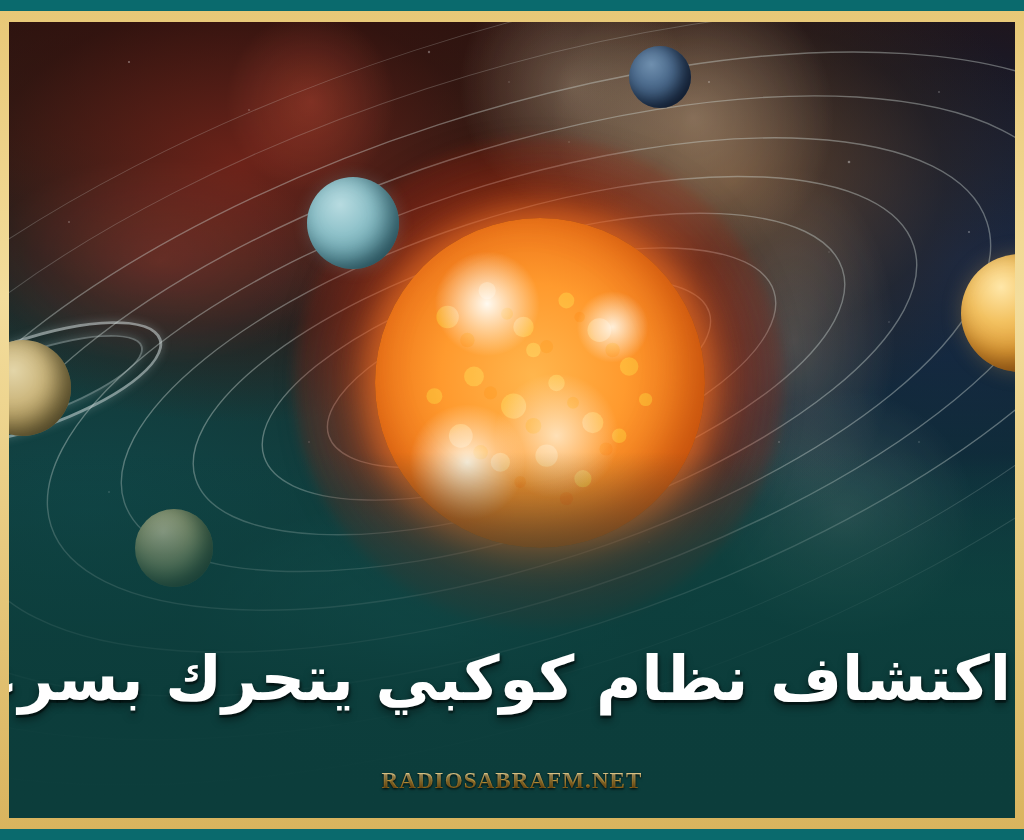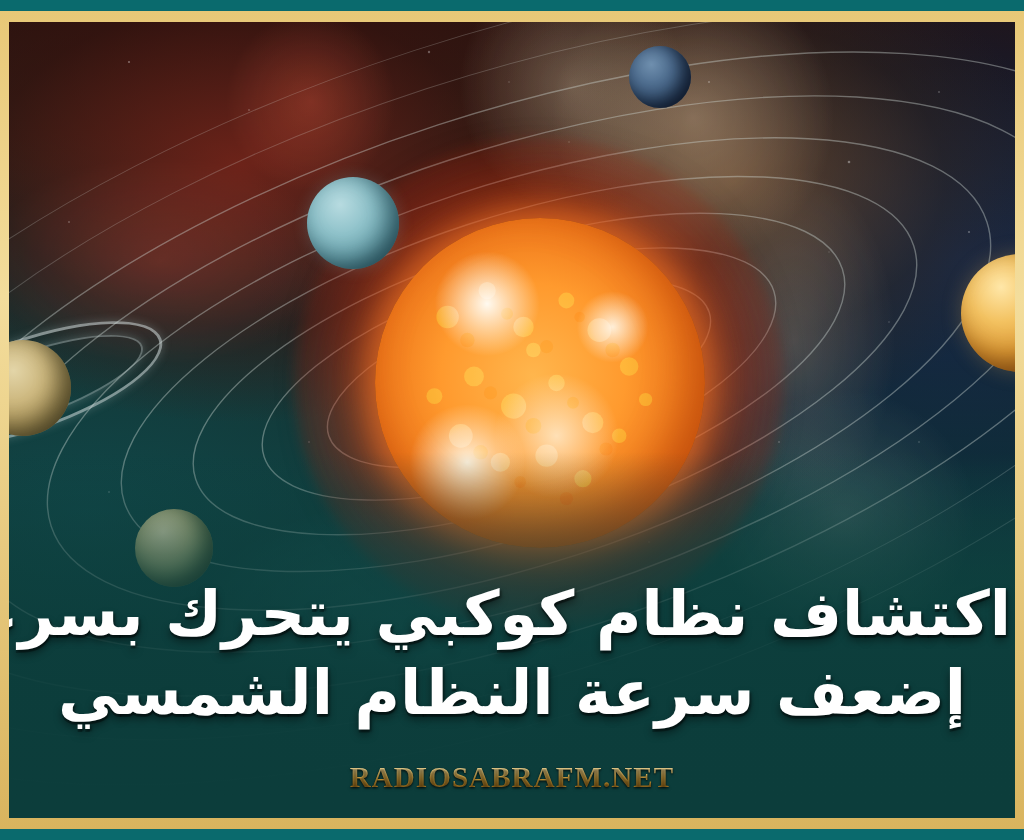--- a/index.html
+++ b/index.html
@@ -207,21 +207,21 @@
   #site-name {
     position: absolute;
     left: 0; right: 0;
     bottom: 24px;
     z-index: 20;
     text-align: center;
   }
   #site-name .txt {
     font-family: "Liberation Serif", "DejaVu Serif", serif;
     font-weight: 700;
-    font-size: 29px;
+    font-size: 23px;
     letter-spacing: 1.1px;
     background: linear-gradient(180deg,#fff4cd 0%,#f0d285 28%,#d9aa45 52%,#a9751d 78%,#e6c979 100%);
     -webkit-background-clip: text;
     background-clip: text;
     color: transparent;
     -webkit-text-fill-color: transparent;
     text-shadow: 0 1px 2px rgba(0,0,0,0.45);
     filter: drop-shadow(0 1px 1px rgba(0,0,0,0.5));
   }
 </style>
@@ -322,21 +322,20 @@
     <div class="planet p-venus"></div>
     <div class="planet p-mercury"></div>
     <div class="saturn-ring"></div>
     <div class="saturn-ring inner"></div>
     <div class="planet p-saturn-body"></div>
 
     <div class="teal-wash"></div>
 
     <div id="headline">
       <span class="hl-line l1">اكتشاف نظام كوكبي يتحرك بسرعة</span>
-      <span class="hl-line l2">إضعف سرعة النظام الشمسي</span>
     </div>
 
     <div id="site-name">
       <span class="txt">RADIOSABRAFM.NET</span>
     </div>
 
   </div>
 </div>
 
 </body></html>

